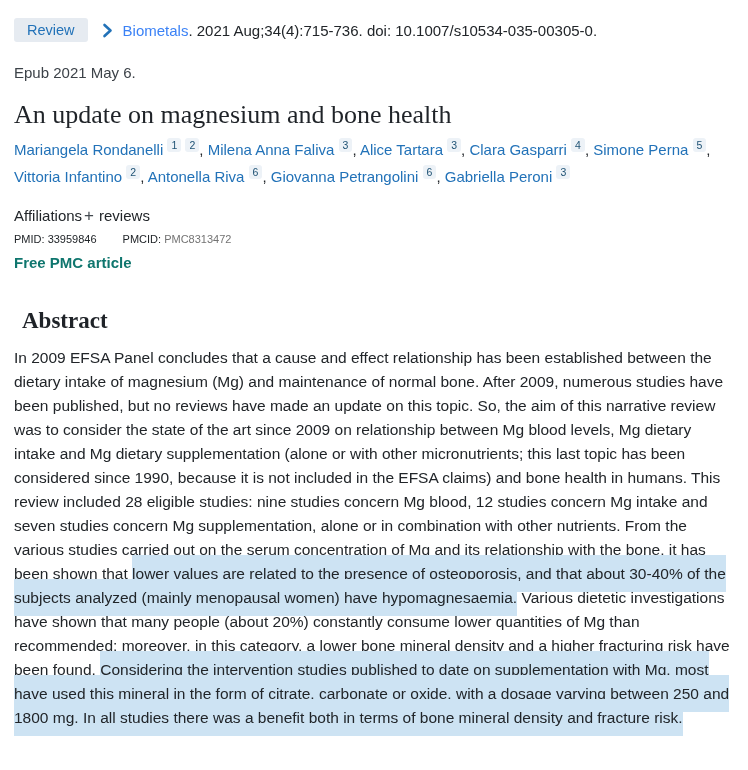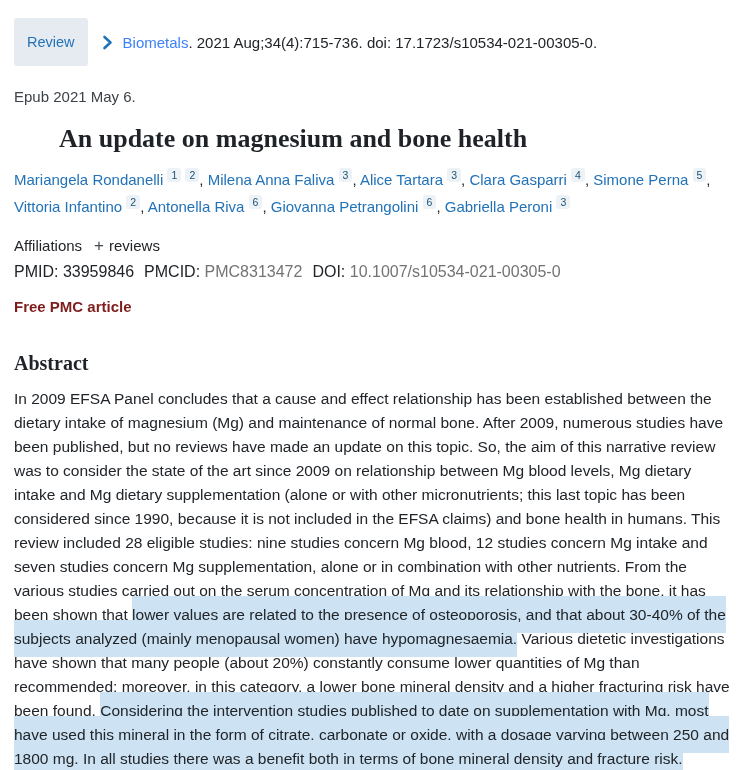--- a/index.html
+++ b/index.html
@@ -12,75 +12,75 @@
   }
   .page { padding: 18px 14px 0 14px; }
 
   
   .cite-row { display: flex; align-items: center; gap: 10px; }
   .badge {
     display: inline-block;
     background: #e6ebf1;
     color: #2272b8;
     font-size: 14.5px;
-    padding: 16px 13px;
+    padding: 4px 13px;
     border-radius: 3px;
     white-space: nowrap;
   }
   .chevron-icon { display: inline-flex; align-items: center; margin-left: 4px; }
   .cite-text { font-size: 15px; color: #212529; }
   .journal-link { color: #3b82f6; text-decoration: none; cursor: pointer; }
   .epub { margin-top: 22px; font-size: 15px; color: #3c4248; }
 
   
   h1.article-title {
     margin-top: 17px;
     font-family: "Liberation Serif", serif;
     font-size: 26px;
-    font-weight: 700;
+    font-weight: 400;
     line-height: 34px;
     color: #1f2328;
-    margin-left: 45px;
   }
 
   
-  .authors { margin-top: 10px; font-size: 15px; line-height: 27px; color: #212529; }
+  .authors { margin-top: 4px; font-size: 15px; line-height: 27px; color: #212529; }
   .author-link { color: #2272b8; text-decoration: none; cursor: pointer; }
   sup.aff-sup {
     display: inline-block;
     background: #edf2f7;
     color: #205375;
     font-size: 10.5px;
     line-height: 14px;
     padding: 0 4px;
     border-radius: 3px;
     vertical-align: super;
     cursor: pointer;
   }
   .author-sep { color: #212529; }
 
   
-  .affil-row { margin-top: 17px; font-size: 15px; display: flex; align-items: center; gap: 12px; }
+  .affil-row { margin-top: 17px; font-size: 15px; display: flex; align-items: center; gap: 2px; }
   .expand-btn {
     background: none; border: none; font: inherit; color: #212529;
     display: inline-flex; align-items: center; gap: 5px; cursor: pointer; padding: 0;
   }
   .plus-glyph { font-size: 17px; line-height: 15px; color: #43494f; }
-  .ids-row { margin-top: 9px; font-size: 16px; display: flex; gap: 10px; }
+  .ids-row { margin-top: 9px; font-size: 11px; display: flex; gap: 26px; }
   .id-item { white-space: nowrap; }
   .id-link { color: #737373; text-decoration: none; cursor: pointer; }
-  .free-pmc { margin-top: 17px; font-size: 15px; font-weight: 700; color: #7f1d1d; }
+  .free-pmc { margin-top: 9px; font-size: 15px; font-weight: 700; color: #0f766e; }
 
   
   h2.abstract-heading {
     margin-top: 37px;
     font-family: "Liberation Serif", serif;
-    font-size: 20px;
+    font-size: 23px;
     font-weight: 600;
     color: #1f2328;
+    margin-left: 8px;
   }
   p.abstract-body {
     margin-top: 12px;
     font-size: 15.5px;
     line-height: 24px;
     color: #212529;
     text-align: left;
   }
   p.abstract-body .hl {
     background: #cde3f3;
@@ -94,41 +94,40 @@
 
 <div class="page">
 
   <div class="cite-row">
     <span class="badge">Review</span>
     <span class="chevron-icon">
       <svg width="11" height="15" viewBox="0 0 11 15">
           <polyline points="2.5,2 8.5,7.5 2.5,13" fill="none" stroke="#2272b8" stroke-width="2.6" stroke-linecap="round" stroke-linejoin="round"></polyline>
         </svg>
     </span>
-    <span class="cite-text"><a class="journal-link">Biometals</a><span>. 2021 Aug;34(4):715-736.</span> <span>doi: 17.1723/s10534-021-00305-0.</span></span>
+    <span class="cite-text"><a class="journal-link">Biometals</a><span>. 2021 Aug;34(4):715-736.</span> <span>doi: 10.1007/s10534-035-00305-0.</span></span>
   </div>
 
   <div class="epub">Epub 2021 May 6.</div>
 
   <h1 class="article-title">An update on magnesium and bone health</h1>
 
   <div class="authors" id="authors"><a class="author-link">Mariangela Rondanelli</a> <sup class="aff-sup">1</sup> <sup class="aff-sup">2</sup><span class="author-sep">, </span><a class="author-link">Milena Anna Faliva</a> <sup class="aff-sup">3</sup><span class="author-sep">, </span><a class="author-link">Alice Tartara</a> <sup class="aff-sup">3</sup><span class="author-sep">, </span><a class="author-link">Clara Gasparri</a> <sup class="aff-sup">4</sup><span class="author-sep">, </span><a class="author-link">Simone Perna</a> <sup class="aff-sup">5</sup><span class="author-sep">, </span><a class="author-link">Vittoria Infantino</a> <sup class="aff-sup">2</sup><span class="author-sep">, </span><a class="author-link">Antonella Riva</a> <sup class="aff-sup">6</sup><span class="author-sep">, </span><a class="author-link">Giovanna Petrangolini</a> <sup class="aff-sup">6</sup><span class="author-sep">, </span><a class="author-link">Gabriella Peroni</a> <sup class="aff-sup">3</sup></div>
 
   <div class="affil-row">
     <span>Affiliations</span>
     <button class="expand-btn">
       <span class="plus-glyph">+</span>
       <span>reviews</span>
     </button>
   </div>
 
   <div class="ids-row">
     <span class="id-item"><span>PMID:</span> <span>33959846</span></span>
     <span class="id-item"><span>PMCID:</span> <a class="id-link">PMC8313472</a></span>
-    <span class="id-item"><span>DOI:</span> <a class="id-link">10.1007/s10534-021-00305-0</a></span>
   </div>
 
   <div class="free-pmc">Free PMC article</div>
 
   <h2 class="abstract-heading">Abstract</h2>
 
   <p class="abstract-body" id="abstract-text"><span>In 2009 EFSA Panel concludes that a cause and effect relationship has been established between the dietary intake of magnesium (Mg) and maintenance of normal bone. After 2009, numerous studies have been published, but no reviews have made an update on this topic. So, the aim of this narrative review was to consider the state of the art since 2009 on relationship between Mg blood levels, Mg dietary intake and Mg dietary supplementation (alone or with other micronutrients; this last topic has been considered since 1990, because it is not included in the EFSA claims) and bone health in humans. This review included 28 eligible studies: nine studies concern Mg blood, 12 studies concern Mg intake and seven studies concern Mg supplementation, alone or in combination with other nutrients. From the various studies carried out on the serum concentration of Mg and its relationship with the bone, it has been shown that </span><span class="hl">lower values are related to the presence of osteoporosis, and that about 30-40% of the subjects analyzed (mainly menopausal women) have hypomagnesaemia.</span><span> Various dietetic investigations have shown that many people (about 20%) constantly consume lower quantities of Mg than recommended; moreover, in this category, a lower bone mineral density and a higher fracturing risk have been found. </span><span class="hl">Considering the intervention studies published to date on supplementation with Mg, most have used this mineral in the form of citrate, carbonate or oxide, with a dosage varying between 250 and 1800 mg. In all studies there was a benefit both in terms of bone mineral density and fracture risk.</span></p>
 
 </div>
 

